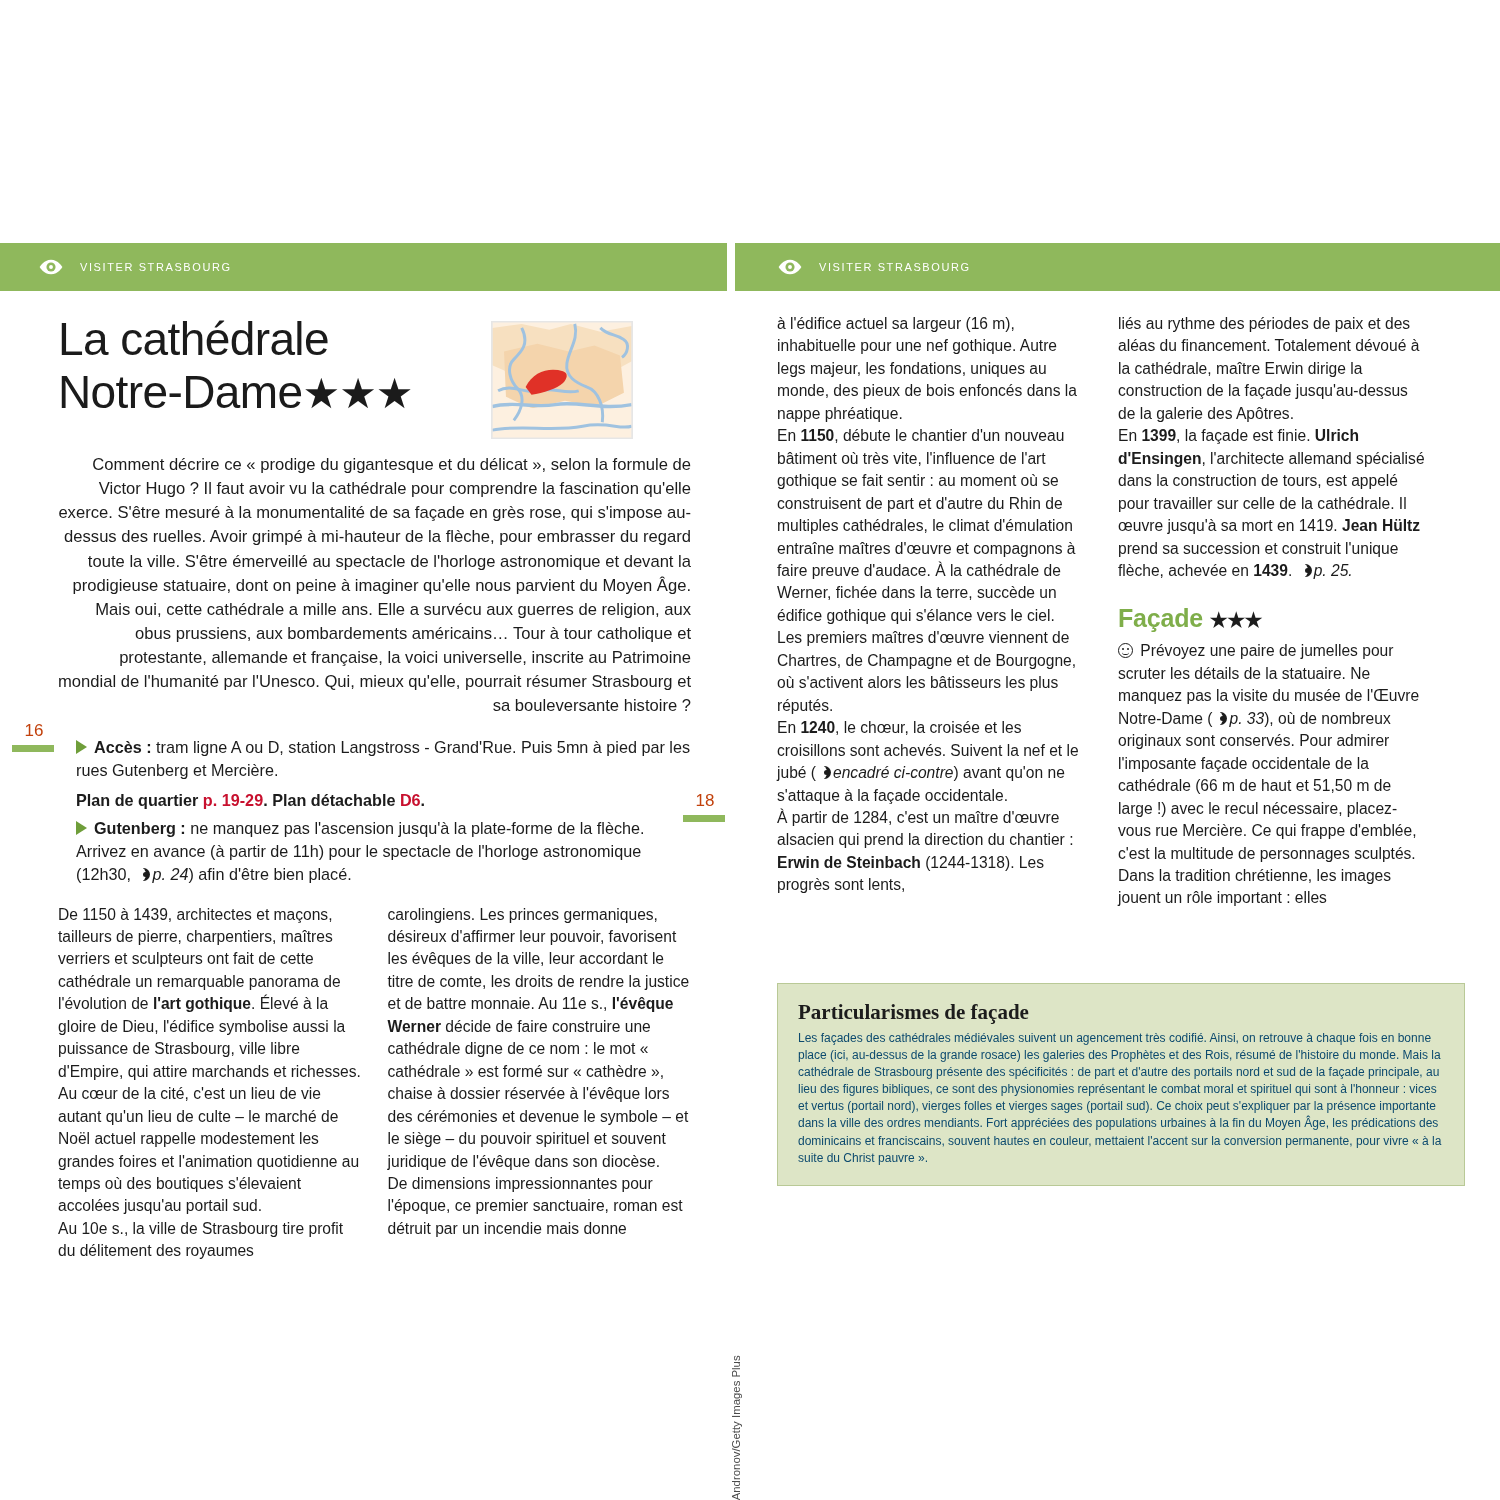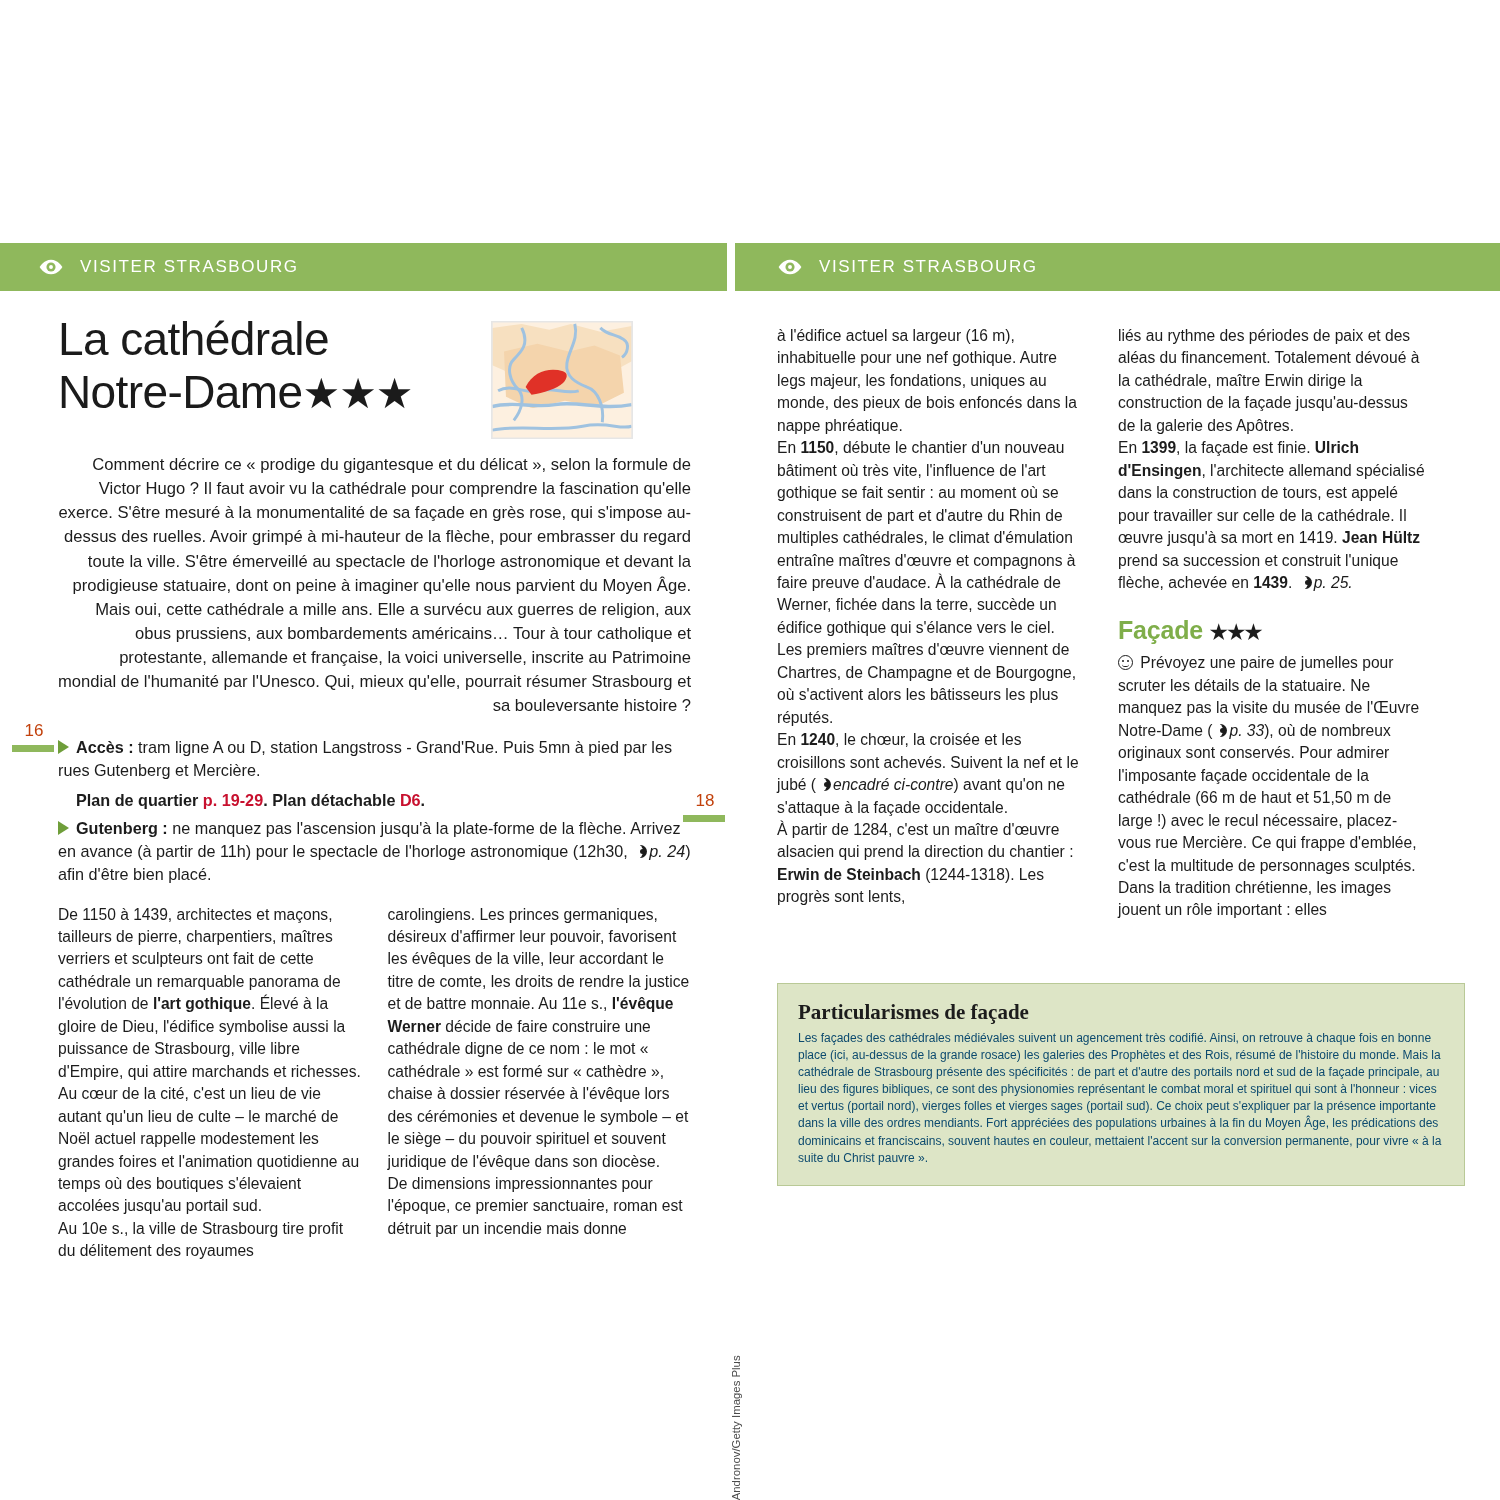--- a/index.html
+++ b/index.html
@@ -42,21 +42,21 @@
   }
   .runhead-right { padding-left: 42px; }
 
   .eye-icon {
     width: 26px; height: 26px;
     margin-right: 16px;
     flex: none;
   }
   .runhead-title {
     color: #ffffff;
-    font-size: 17px;
+    font-size: 11px;
     letter-spacing: 1.6px;
     font-weight: 400;
   }
 
   
   .lp-body { padding: 0 36px 0 58px; position: relative; }
 
   .title-row { display: flex; align-items: flex-start; padding-top: 22px; }
 
   h1.main-title {
@@ -89,21 +89,21 @@
   .info-line { margin-bottom: 2px; }
   .tri {
     display: inline-block;
     width: 0; height: 0;
     border-left: 11px solid #6f9e3a;
     border-top: 7px solid transparent;
     border-bottom: 7px solid transparent;
     margin-right: 7px;
     vertical-align: -1px;
   }
-  .ind { }
+  .ind { margin-left: 18px; }
   b { font-weight: 700; }
   .red { color: #c8102e; font-weight: 700; }
   .plan-line { font-weight: 700; font-size: 16.2px; margin: 7px 0 4px 18px; }
 
   
   .moon {
     display: inline-block;
     width: 13px; height: 13px;
     border-radius: 50%;
     background: #1c1c1c;
@@ -162,21 +162,21 @@
   }
   .folio-bar {
     width: 42px; height: 7px;
     background: #8fb85c;
     margin-top: 4px;
   }
   .folio-left  { left: 12px;  top: 478px; }
   .folio-right { left: -52px; top: 500px; }
 
   
-  .rp-body { padding: 16px 40px 0 42px; position: relative; }
+  .rp-body { padding: 4px 40px 0 42px; position: relative; }
   .rp-cols { display: flex; gap: 34px; padding-top: 18px; }
   .rcol { width: 307px; font-size: 15.6px; line-height: 1.44; color: #1c1c1c; }
 
   h2.sub {
     color: #7fae4a;
     font-size: 25px;
     font-weight: 700;
     margin: 18px 0 4px 0;
     letter-spacing: -0.2px;
   }

